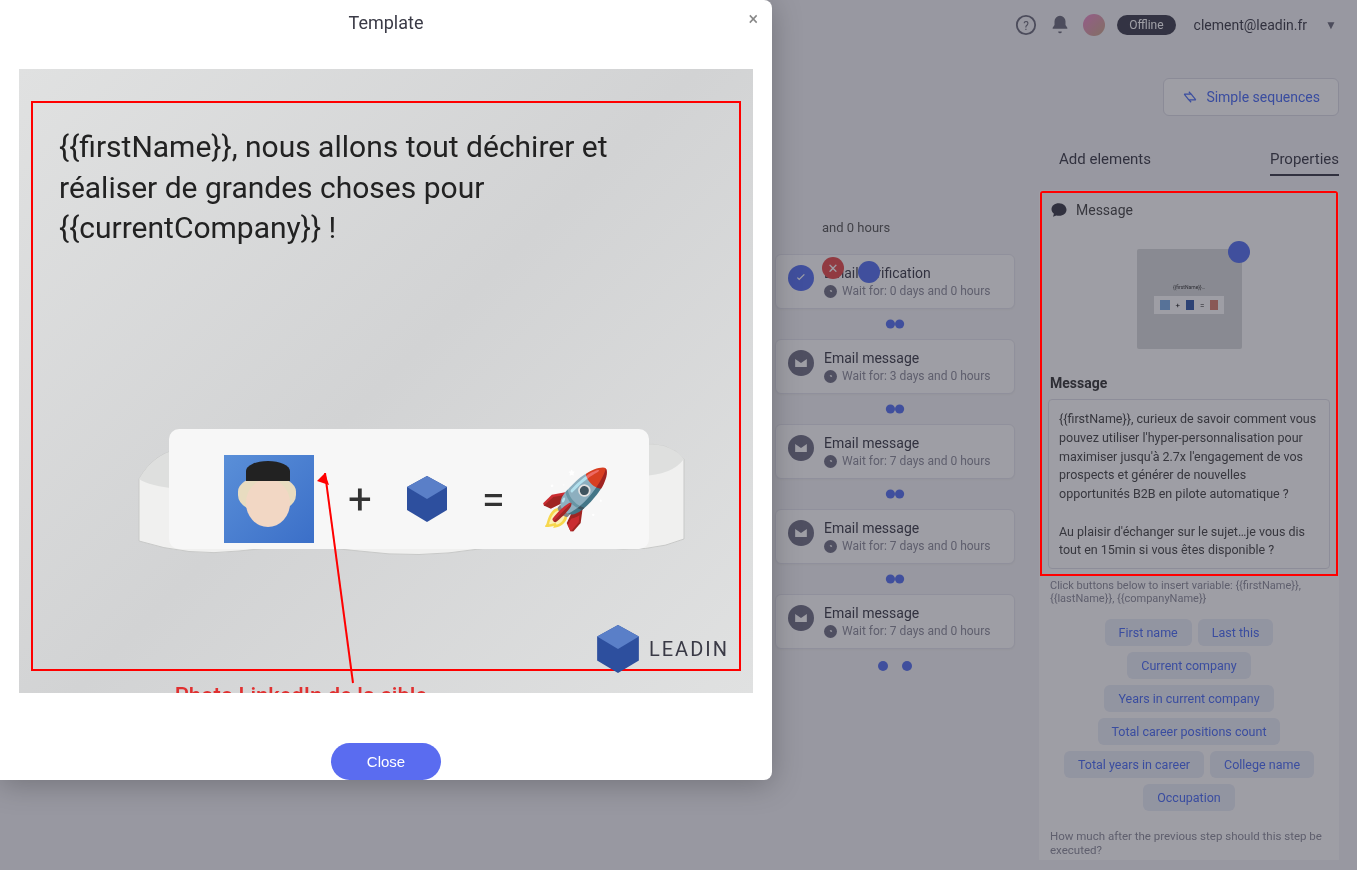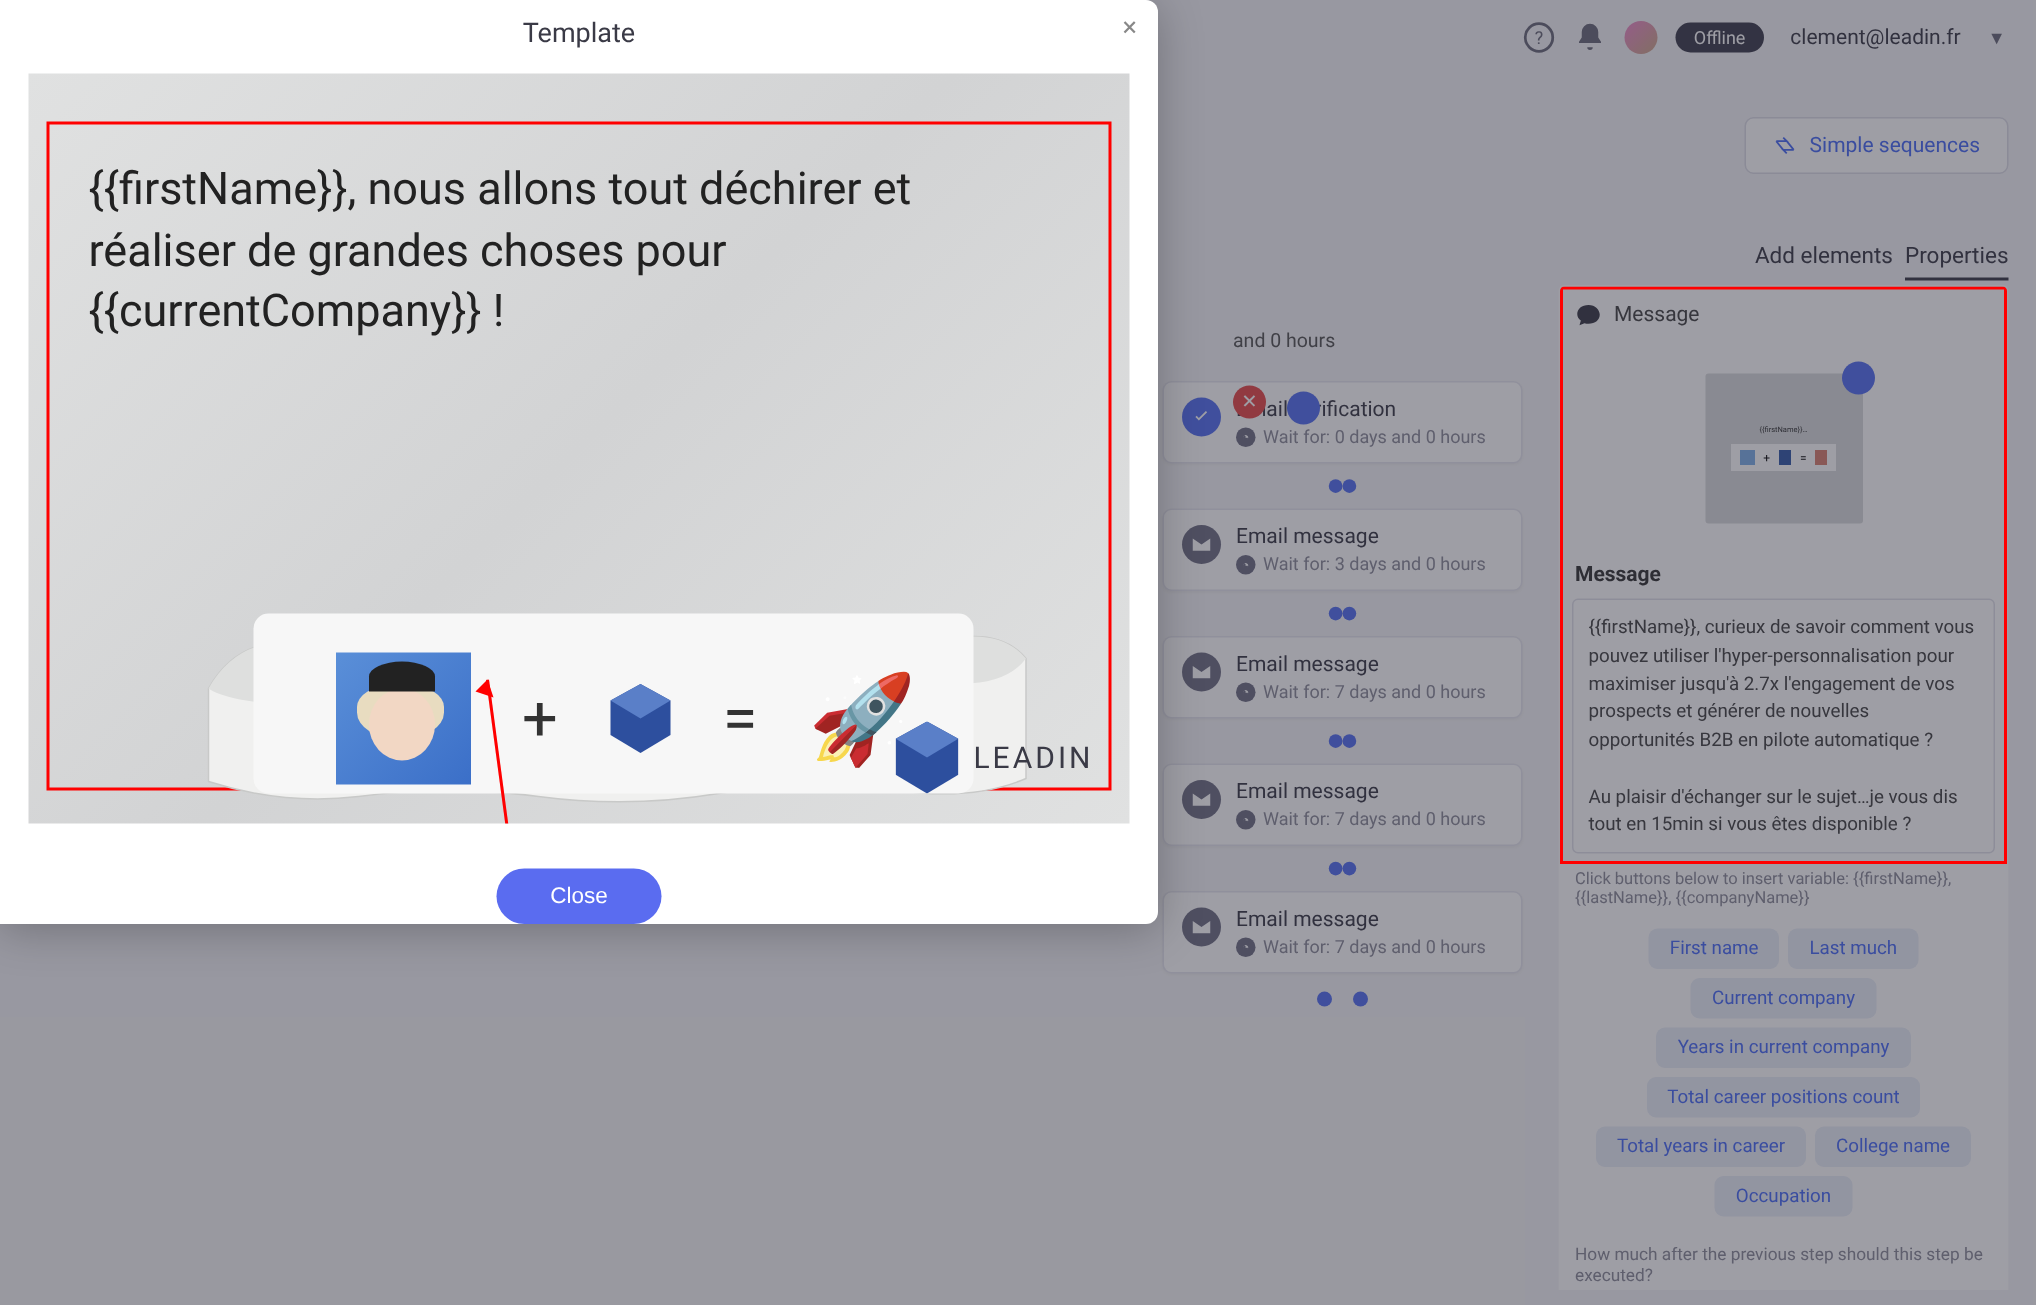--- a/index.html
+++ b/index.html
@@ -30,22 +30,22 @@
 
 .seqbtn {
   position: absolute; top: 78px; right: 18px;
   border: 1px solid #dcdce6; border-radius: 6px;
   padding: 10px 18px; display: flex; align-items: center; gap: 8px;
   color: #4a6cf5; font-size: 14px; background: #fff;
 }
 
 
 .tabs {
-  position: absolute; top: 161px; right: 18px; width: 290px;
-  display: flex; gap: 8px; justify-content: flex-end; padding-left: 10px;
+  position: absolute; top: 150px; right: 18px; width: 290px;
+  display: flex; gap: 38px; justify-content: space-between; padding-left: 10px;
   font-size: 15px; color: #3a3a46;
 }
 .tabs .tab.active { border-bottom: 2px solid #3a3a46; padding-bottom: 6px; }
 
 
 .props {
   position: absolute; top: 190px; right: 18px; width: 300px; bottom: 10px;
   background: #fff; border-radius: 4px 4px 0 0;
   border: 1px solid transparent;
   overflow: hidden;
@@ -148,24 +148,24 @@
 .dotline .d { width: 10px; height: 10px; background: #5470f0; border-radius: 50%; }
 
 
 .overlay {
   position: absolute; inset: 0; background: rgba(40,40,55,0.45);
   pointer-events: none;
 }
 
 
 .modal {
-  position: absolute; left: 0; top: 0; width: 772px; height: 616px;
+  position: absolute; left: 0; top: 0; width: 772px; height: 780px;
   background: #fff; border-radius: 0 8px 8px 0;
   box-shadow: 0 4px 30px rgba(0,0,0,0.25);
-  display: flex; flex-direction: column; align-items: center;
+  display: flex; flex-direction: column; align-items: center; gap: 20px;
 }
 .modal .mtitle {
   padding: 12px 0 10px 0; font-size: 18px; color: #3a3a46;
 }
 .modal .mclose {
   position: absolute; top: 8px; right: 14px; font-size: 18px; color: #888; cursor: pointer;
 }
 
 .tmpl {
   width: 734px; height: 728px; margin-top: 6px;
@@ -298,21 +298,21 @@
   </div>
 
   <div class="msglabel">Message</div>
   <div class="msgarea">{{firstName}}, curieux de savoir comment vous pouvez utiliser l'hyper-personnalisation pour maximiser jusqu'à 2.7x l'engagement de vos prospects et générer de nouvelles opportunités B2B en pilote automatique ?
 
 Au plaisir d'échanger sur le sujet…je vous dis tout en 15min si vous êtes disponible ?</div>
   <div class="hint">Click buttons below to insert variable: {{firstName}}, {{lastName}}, {{companyName}}</div>
 
   <div class="chips">
     <div class="chip">First name</div>
-    <div class="chip">Last much</div>
+    <div class="chip">Last this</div>
     <div class="chip">Current company</div>
     <div class="chip">Years in current company</div>
     <div class="chip">Total career positions count</div>
     <div class="chip">Total years in career</div>
     <div class="chip">College name</div>
     <div class="chip">Occupation</div>
   </div>
 
   <div class="qlabel">How much after the previous step should this step be executed?</div>
 

